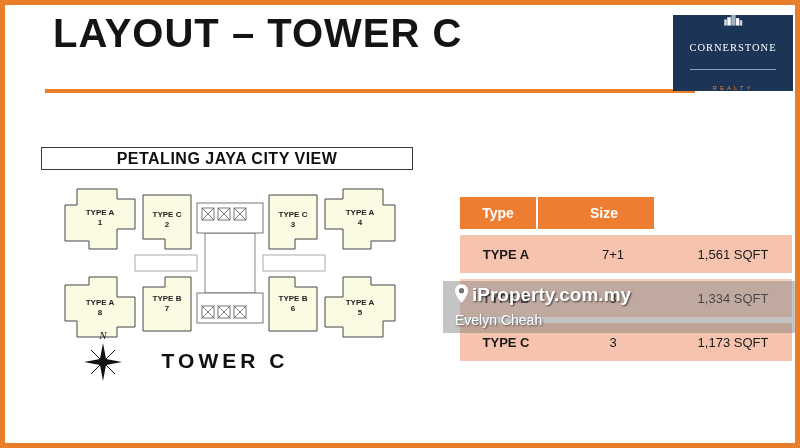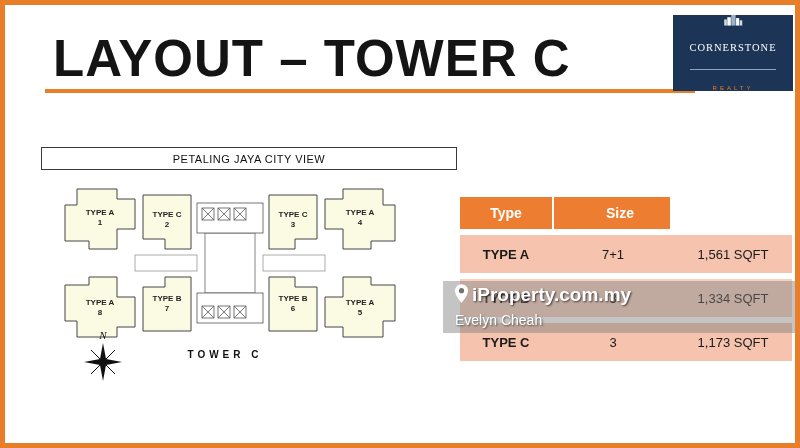--- a/index.html
+++ b/index.html
@@ -3,52 +3,52 @@
 <meta charset="utf-8">
 <style>
   * { margin:0; padding:0; box-sizing:border-box; }
   html,body { width:800px; height:448px; background:#fff; font-family:"Liberation Sans", sans-serif; }
   .slide {
     position:relative; width:800px; height:448px; background:#fff;
     border:5px solid #E87D2A; overflow:hidden;
   }
   .slide::before{ content:""; position:absolute; inset:0; box-shadow: inset 0 0 0 1px rgba(255,255,255,.6); pointer-events:none;}
   .title {
-    position:absolute; left:48px; top:24px; font-size:51px; font-weight:600;
+    position:absolute; left:48px; top:6px; font-size:40px; font-weight:600;
     letter-spacing:1px; color:#141414;
   }
   .title-rule { position:absolute; left:40px; top:84px; width:650px; height:4px; background:#E87D2A; }
   .logo {
     position:absolute; left:668px; top:10px; width:120px; height:76px; background:#1C3557;
     display:flex; flex-direction:column; align-items:center; justify-content:center; gap:16px;
   }
   .logo-name { color:#fff; font-family:"Liberation Serif", serif; font-size:10.5px; letter-spacing:1px; }
   .logo-rule { width:86px; height:1px; background:#8fa3bd; }
   .logo-sub { color:#E87D2A; font-size:6px; letter-spacing:3px; }
   .view-box {
-    position:absolute; left:36px; width:416px; height:23px; background:#fff;
+    position:absolute; left:36px; width:372px; height:23px; background:#fff;
     border:1px solid #3a3a3a; display:flex; align-items:center; justify-content:center;
-    font-size:11px; font-weight:normal; letter-spacing:0.5px; color:#111;
+    font-size:16px; font-weight:bold; letter-spacing:0.5px; color:#111;
   }
   .view-box.top { top:142px; }
   .view-box.bottom { top:380px; }
   .plan { position:absolute; left:50px; top:176px; }
   .plan text { font-family:"Liberation Sans", sans-serif; font-weight:bold; fill:#222; }
   .compass { position:absolute; left:76px; top:322px; }
   .tower-label {
     position:absolute; left:140px; top:344px; width:160px; text-align:center;
-    font-size:10px; font-weight:bold; letter-spacing:4px; color:#111;
+    font-size:21px; font-weight:bold; letter-spacing:4px; color:#111;
   }
   .table { position:absolute; left:455px; top:192px; width:332px; }
   .thead { display:flex; gap:2px; }
   .th {
     background:#ED7D31; color:#fff; font-weight:bold; font-size:14px; height:32px;
     display:flex; align-items:center; justify-content:center;
   }
-  .th.c1 { width:92px; } .th.c2 { width:120px; } .th.c3 { width:116px;padding-left:16px; }
+  .th.c1 { width:76px; } .th.c2 { width:120px; } .th.c3 { width:116px;padding-left:16px; }
   .trow {
     display:flex; margin-top:6px; height:38px; align-items:center;
   }
   .trow.odd { background:#F5C3AE; }
   .trow.even { background:#F8D0BE; }
   .td { font-size:13px; color:#1a1a1a; text-align:center; }
   .td.c1 { width:92px; font-weight:bold; } .td.c2 { width:122px; } .td.c3 { width:118px;text-align:center; }
   .wm-band {
     position:absolute; left:438px; top:276px; width:356px; height:52px;
     background:rgba(125,125,125,0.45); z-index:5;

